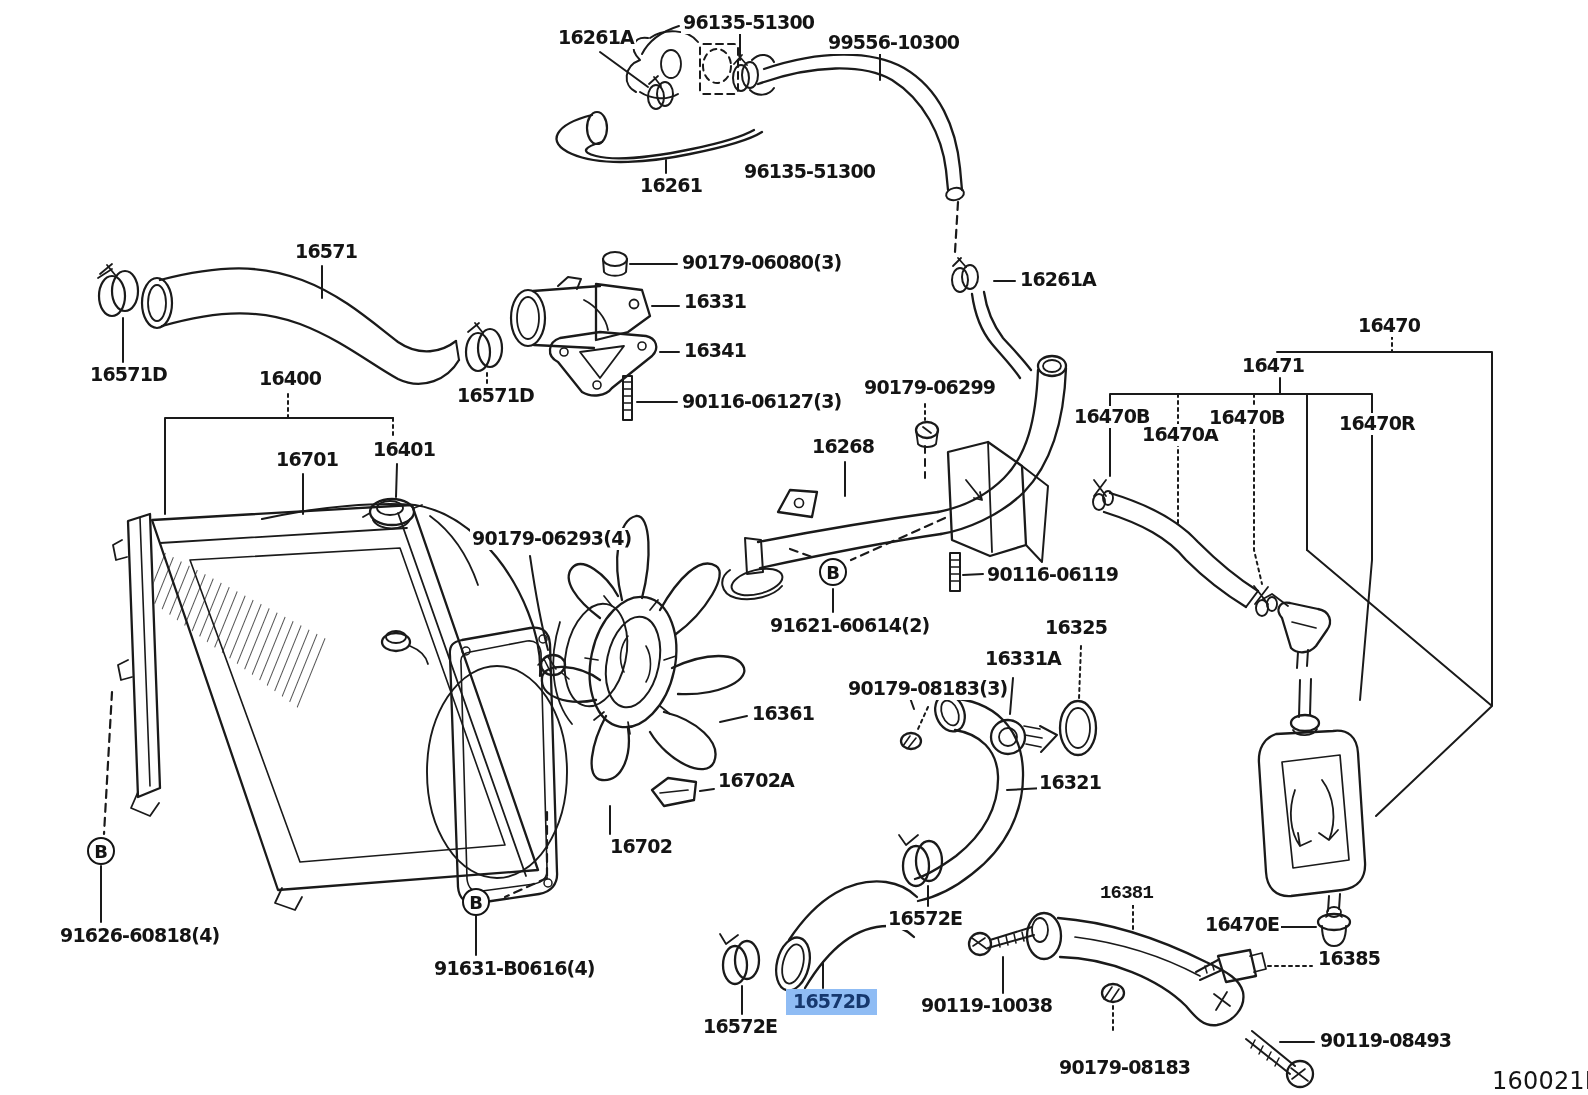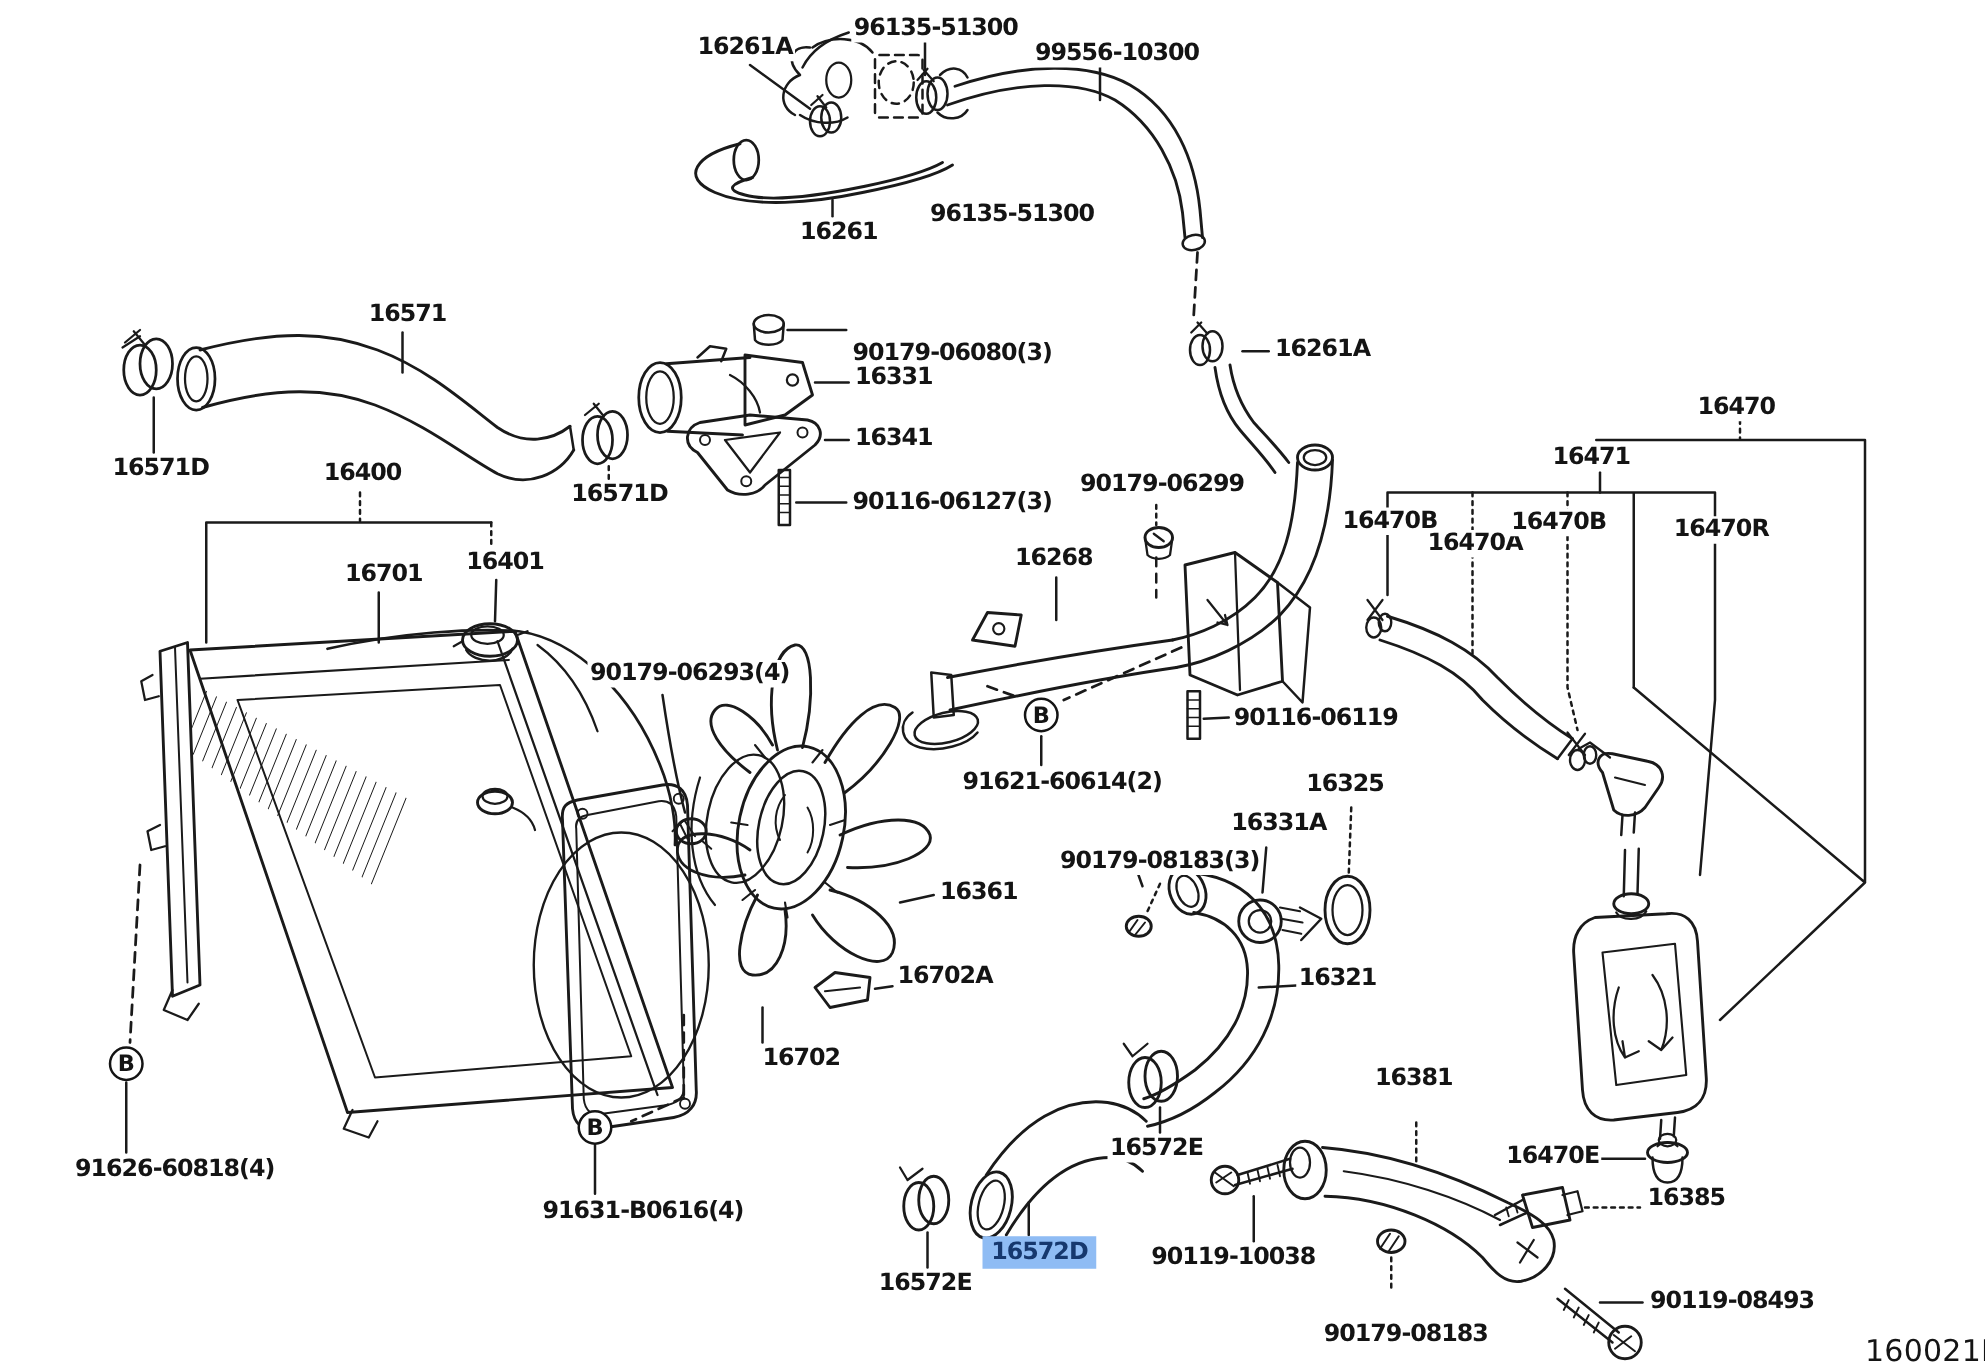--- a/index.html
+++ b/index.html
@@ -354,21 +354,21 @@
       <div class="part-label" style="left: 826px; top: 32px;">99556-10300</div>
       <div class="part-label" style="left: 638px; top: 175px; text-align: center;">16261</div>
       <div class="part-label" style="left: 742px; top: 161px;">96135-51300</div>
       <div class="part-label" style="left: 1018px; top: 269px;">16261A</div>
       <div class="part-label" style="left: 293px; top: 241px;">16571</div>
       <div class="part-label" style="left: 88px; top: 364px;">16571D</div>
       <div class="part-label" style="left: 257px; top: 368px;">16400</div>
       <div class="part-label" style="left: 455px; top: 385px;">16571D</div>
       <div class="part-label" style="left: 274px; top: 449px;">16701</div>
       <div class="part-label" style="left: 371px; top: 439px;">16401</div>
-      <div class="part-label" style="left: 680px; top: 252px; margin-top: 20px;">90179-06080(3)</div>
+      <div class="part-label" style="left: 680px; top: 252px;">90179-06080(3)</div>
       <div class="part-label" style="left: 682px; top: 291px;">16331</div>
       <div class="part-label" style="left: 682px; top: 340px;">16341</div>
       <div class="part-label" style="left: 680px; top: 391px;">90116-06127(3)</div>
       <div class="part-label" style="left: 862px; top: 377px;">90179-06299</div>
       <div class="part-label" style="left: 810px; top: 436px;">16268</div>
       <div class="part-label" style="left: 1356px; top: 315px;">16470</div>
       <div class="part-label" style="left: 1240px; top: 355px;">16471</div>
       <div class="part-label" style="left: 1072px; top: 406px;">16470B</div>
       <div class="part-label" style="left: 1140px; top: 424px;">16470A</div>
       <div class="part-label" style="left: 1207px; top: 407px;">16470B</div>
@@ -382,21 +382,21 @@
       <div class="part-label" style="left: 750px; top: 703px;">16361</div>
       <div class="part-label" style="left: 1037px; top: 772px;">16321</div>
       <div class="part-label" style="left: 716px; top: 770px;">16702A</div>
       <div class="part-label" style="left: 578px; top: 836px; margin-left: 30px;">16702</div>
       <div class="part-label" style="left: 58px; top: 925px;">91626-60818(4)</div>
       <div class="part-label" style="left: 432px; top: 958px;">91631-B0616(4)</div>
       <div class="part-label" style="left: 886px; top: 908px;">16572E</div>
       <div class="part-label hl" style="left: 786px; top: 989px;">16572D</div>
       <div class="part-label" style="left: 701px; top: 1016px;">16572E</div>
       <div class="part-label" style="left: 919px; top: 995px;">90119-10038</div>
-      <div class="part-label" style="left: 1098px; top: 852px;">16381</div>
+      <div class="part-label" style="left: 1098px; top: 883px; font-family: Liberation Mono, monospace;">16381</div>
       <div class="part-label" style="left: 1057px; top: 1036px; margin-top: 21px;">90179-08183</div>
       <div class="part-label" style="left: 1203px; top: 914px;">16470E</div>
       <div class="part-label" style="left: 1316px; top: 948px;">16385</div>
       <div class="part-label" style="left: 1318px; top: 1030px;">90119-08493</div>
       <div class="part-label code" style="left: 1490px; top: 1068px;">160021D</div>
       <div class="b-marker" style="left: 87px; top: 837px;">B</div>
       <div class="b-marker" style="left: 819px; top: 558px;">B</div>
       <div class="b-marker" style="left: 462px; top: 888px;">B</div>
     </div>
 </div>

